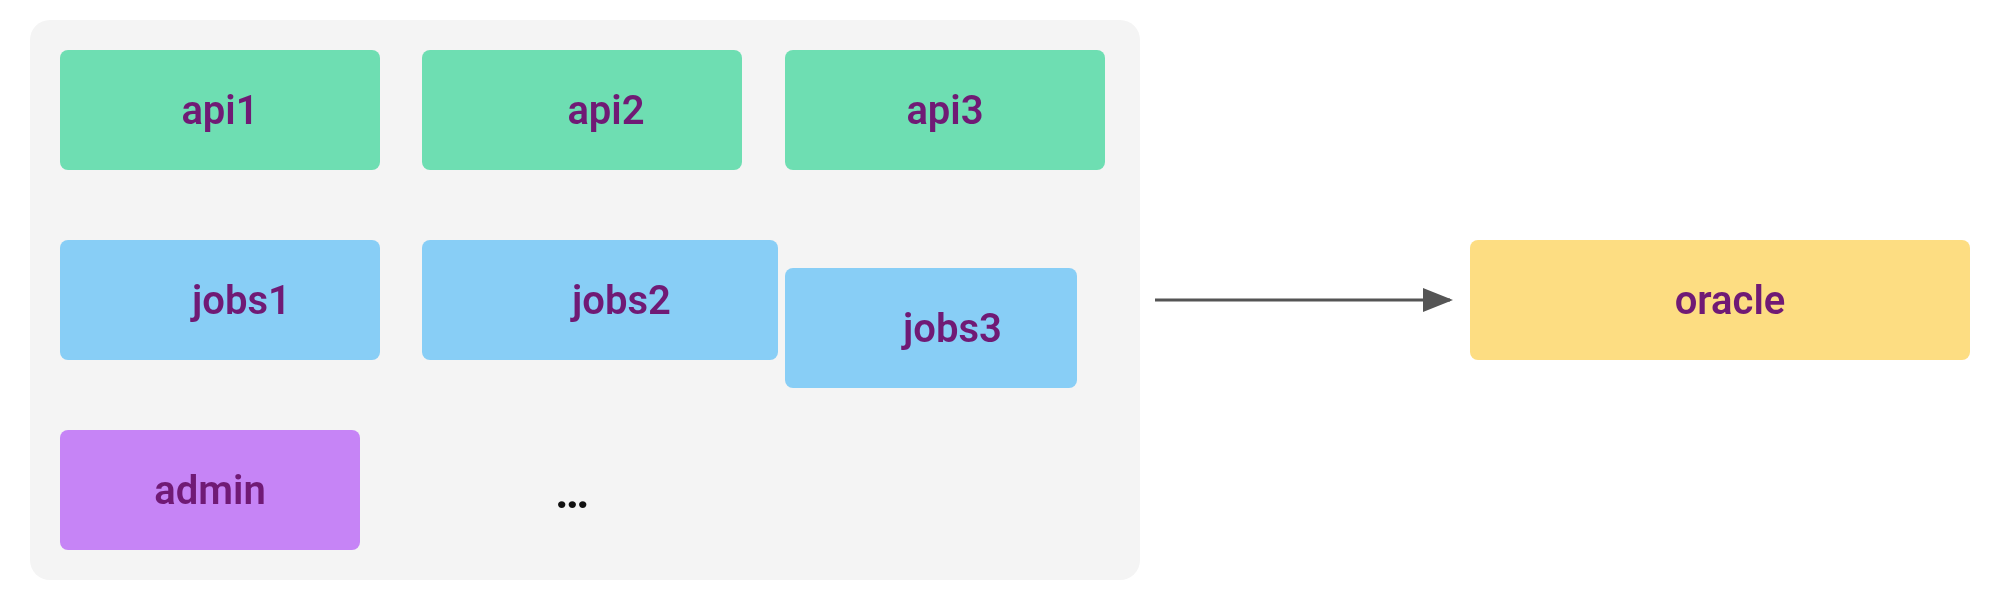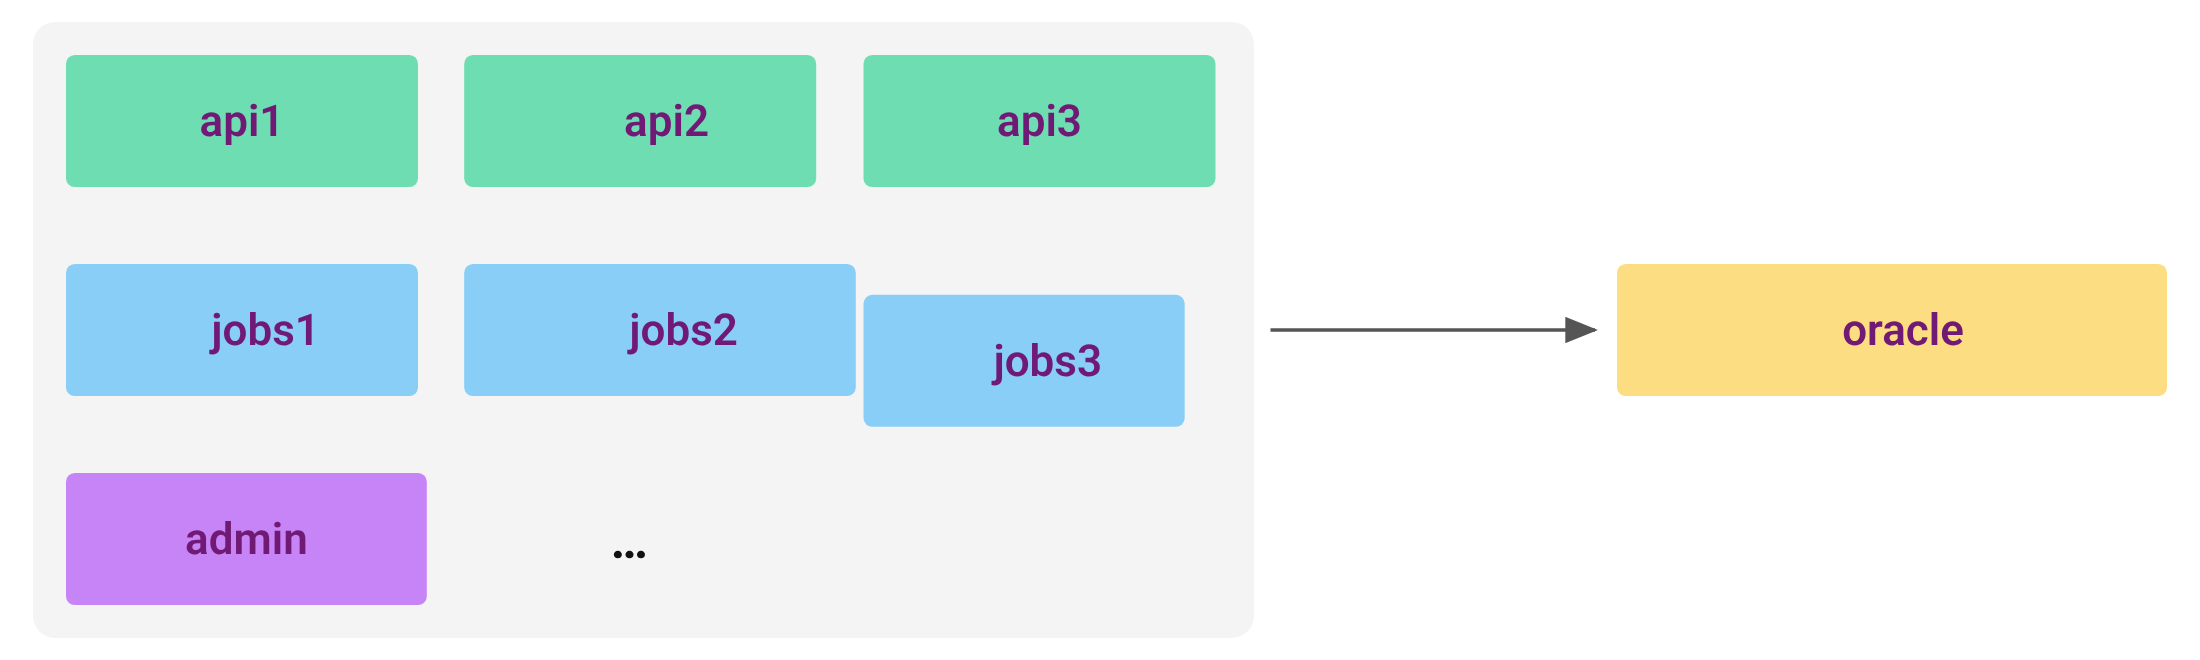--- a/index.html
+++ b/index.html
@@ -64,21 +64,21 @@
 <div class="group-box"></div>
 
 <div class="node api" style="left:60px; top:50px; width:320px;">api1</div>
 <div class="node api" style="left:422px; top:50px; width:320px;padding-left:48px;">api2</div>
 <div class="node api" style="left:785px; top:50px; width:320px;">api3</div>
 
 <div class="node jobs" style="left:60px; top:240px; width:320px;">jobs1</div>
 <div class="node jobs" style="left:422px; top:240px; width:356px;">jobs2</div>
 <div class="node jobs" style="left:785px; top:240px; width:292px;margin-top:28px;">jobs3</div>
 
-<div class="node admin-node" style="left:60px; top:430px; width:328px;">admin</div>
+<div class="node admin-node" style="left:60px; top:430px; width:300px;">admin</div>
 <div class="ellipsis" style="left:555px; top:465px;">…</div>
 
 <svg class="arrow-svg" style="left:1150px; top:280px;" width="320" height="40">
   <defs>
     <marker id="arrowhead" markerWidth="10" markerHeight="8" refX="9" refY="4" orient="auto">
       <polygon points="0 0, 10 4, 0 8" fill="#555555"></polygon>
     </marker>
   </defs>
   <line x1="5" y1="20" x2="300" y2="20" stroke="#555555" stroke-width="3" marker-end="url(#arrowhead)"></line>
 </svg>

